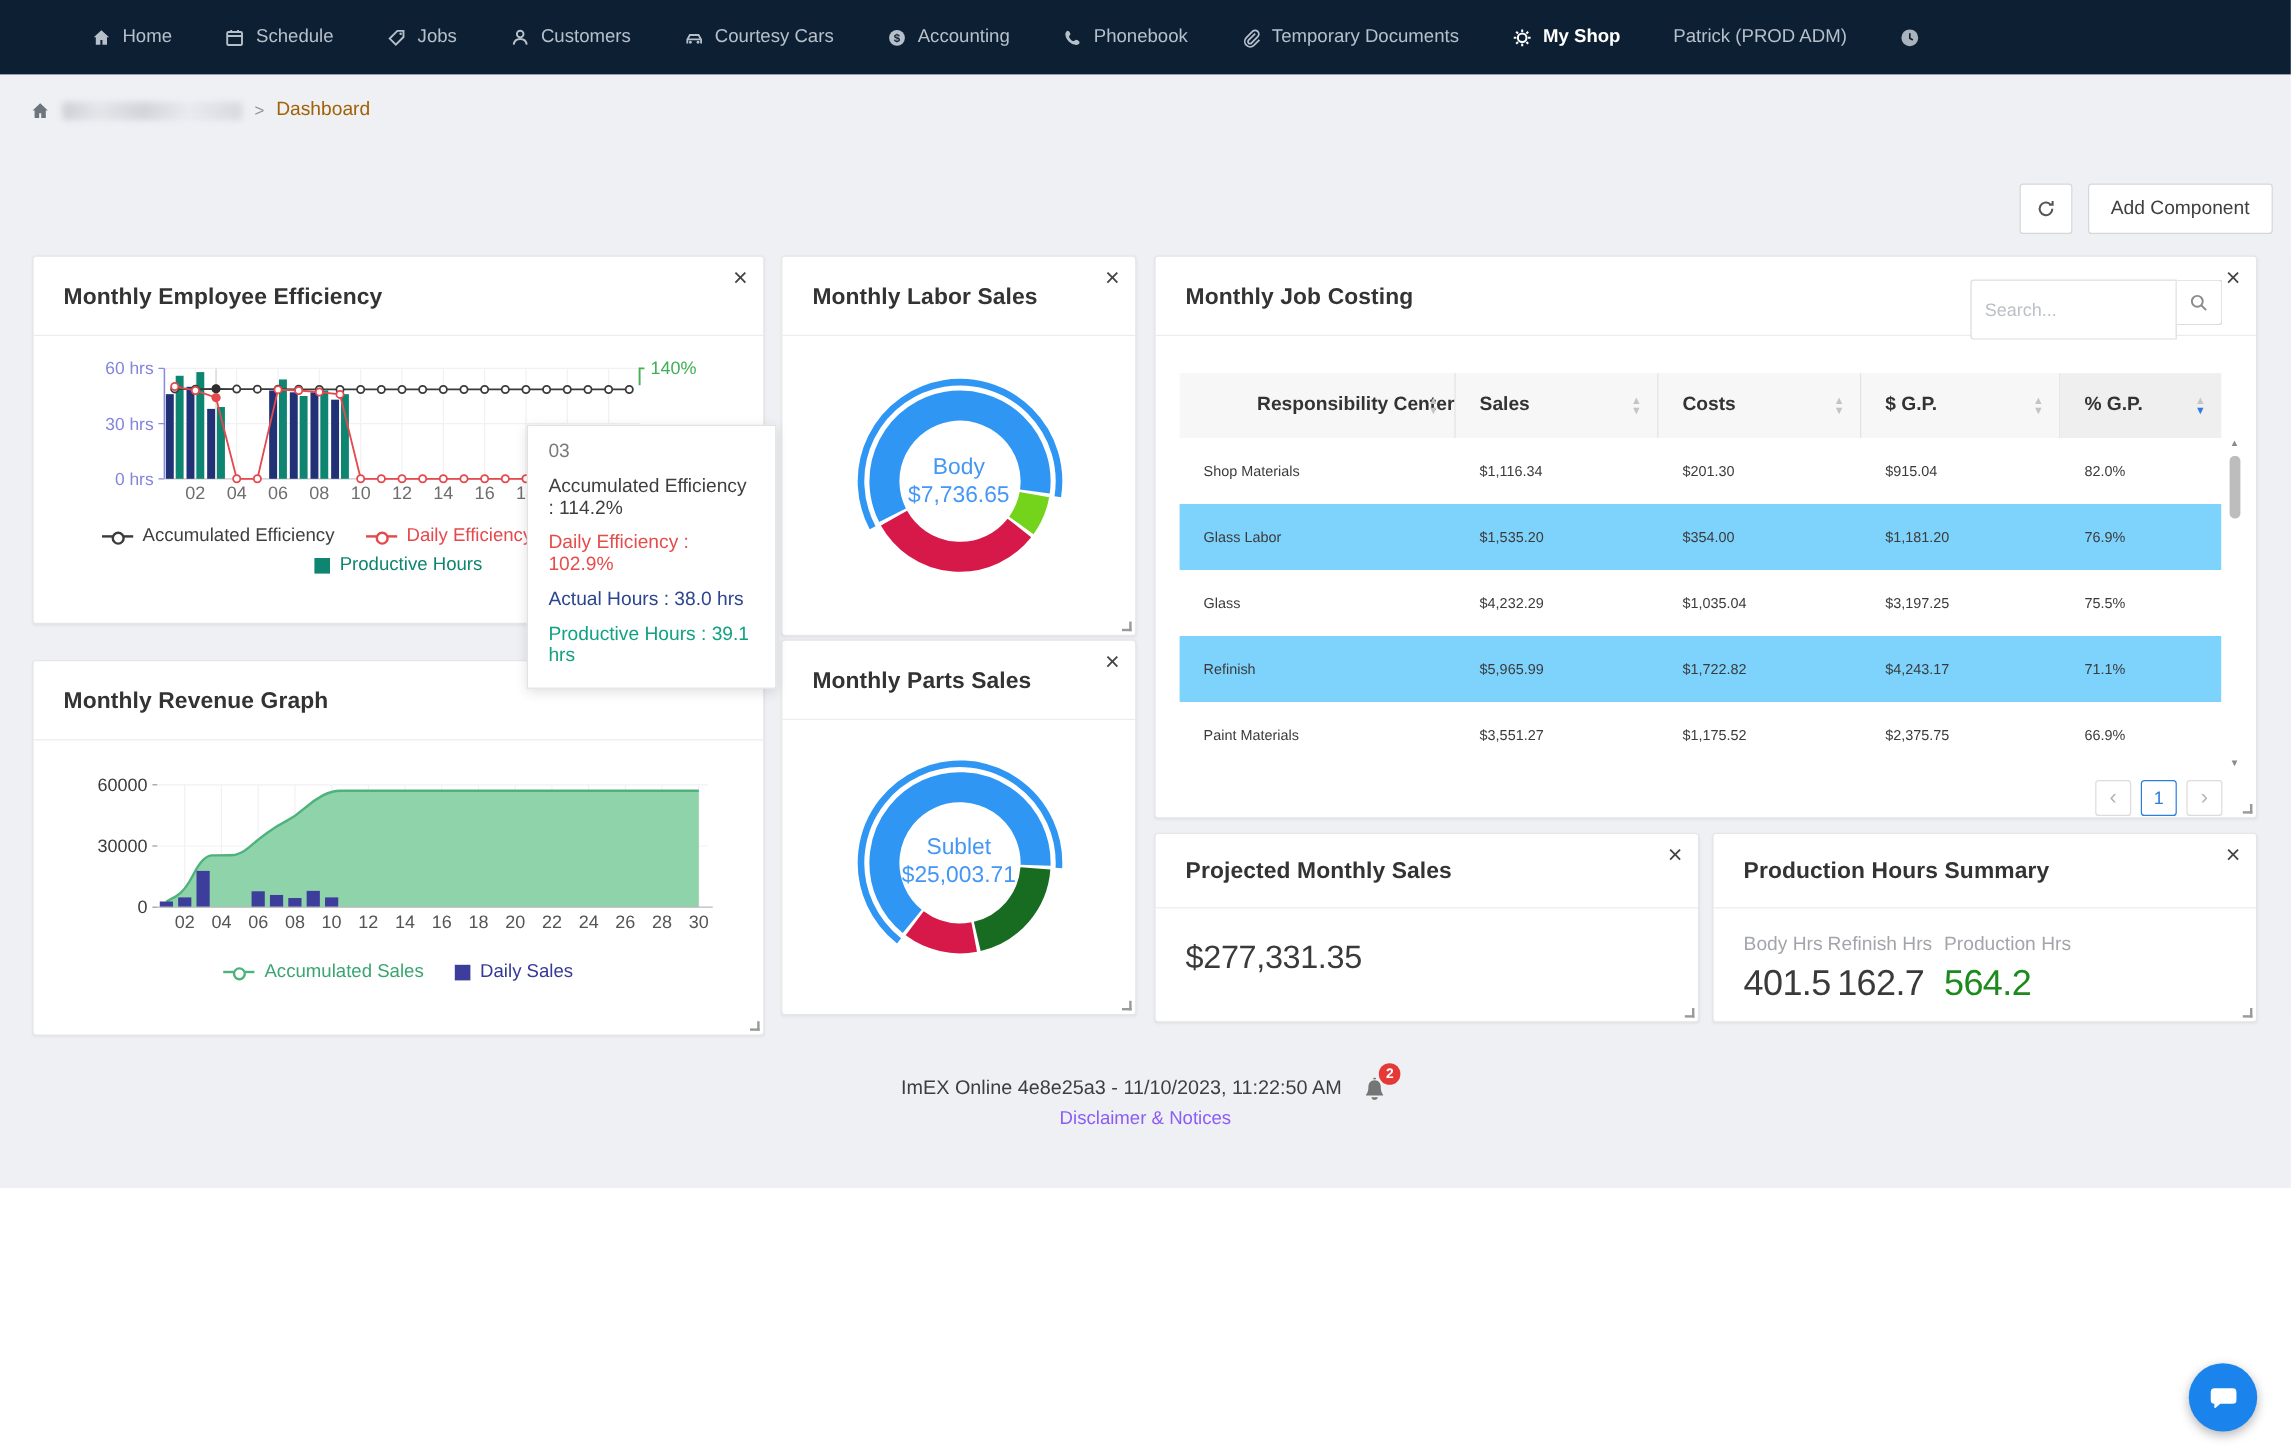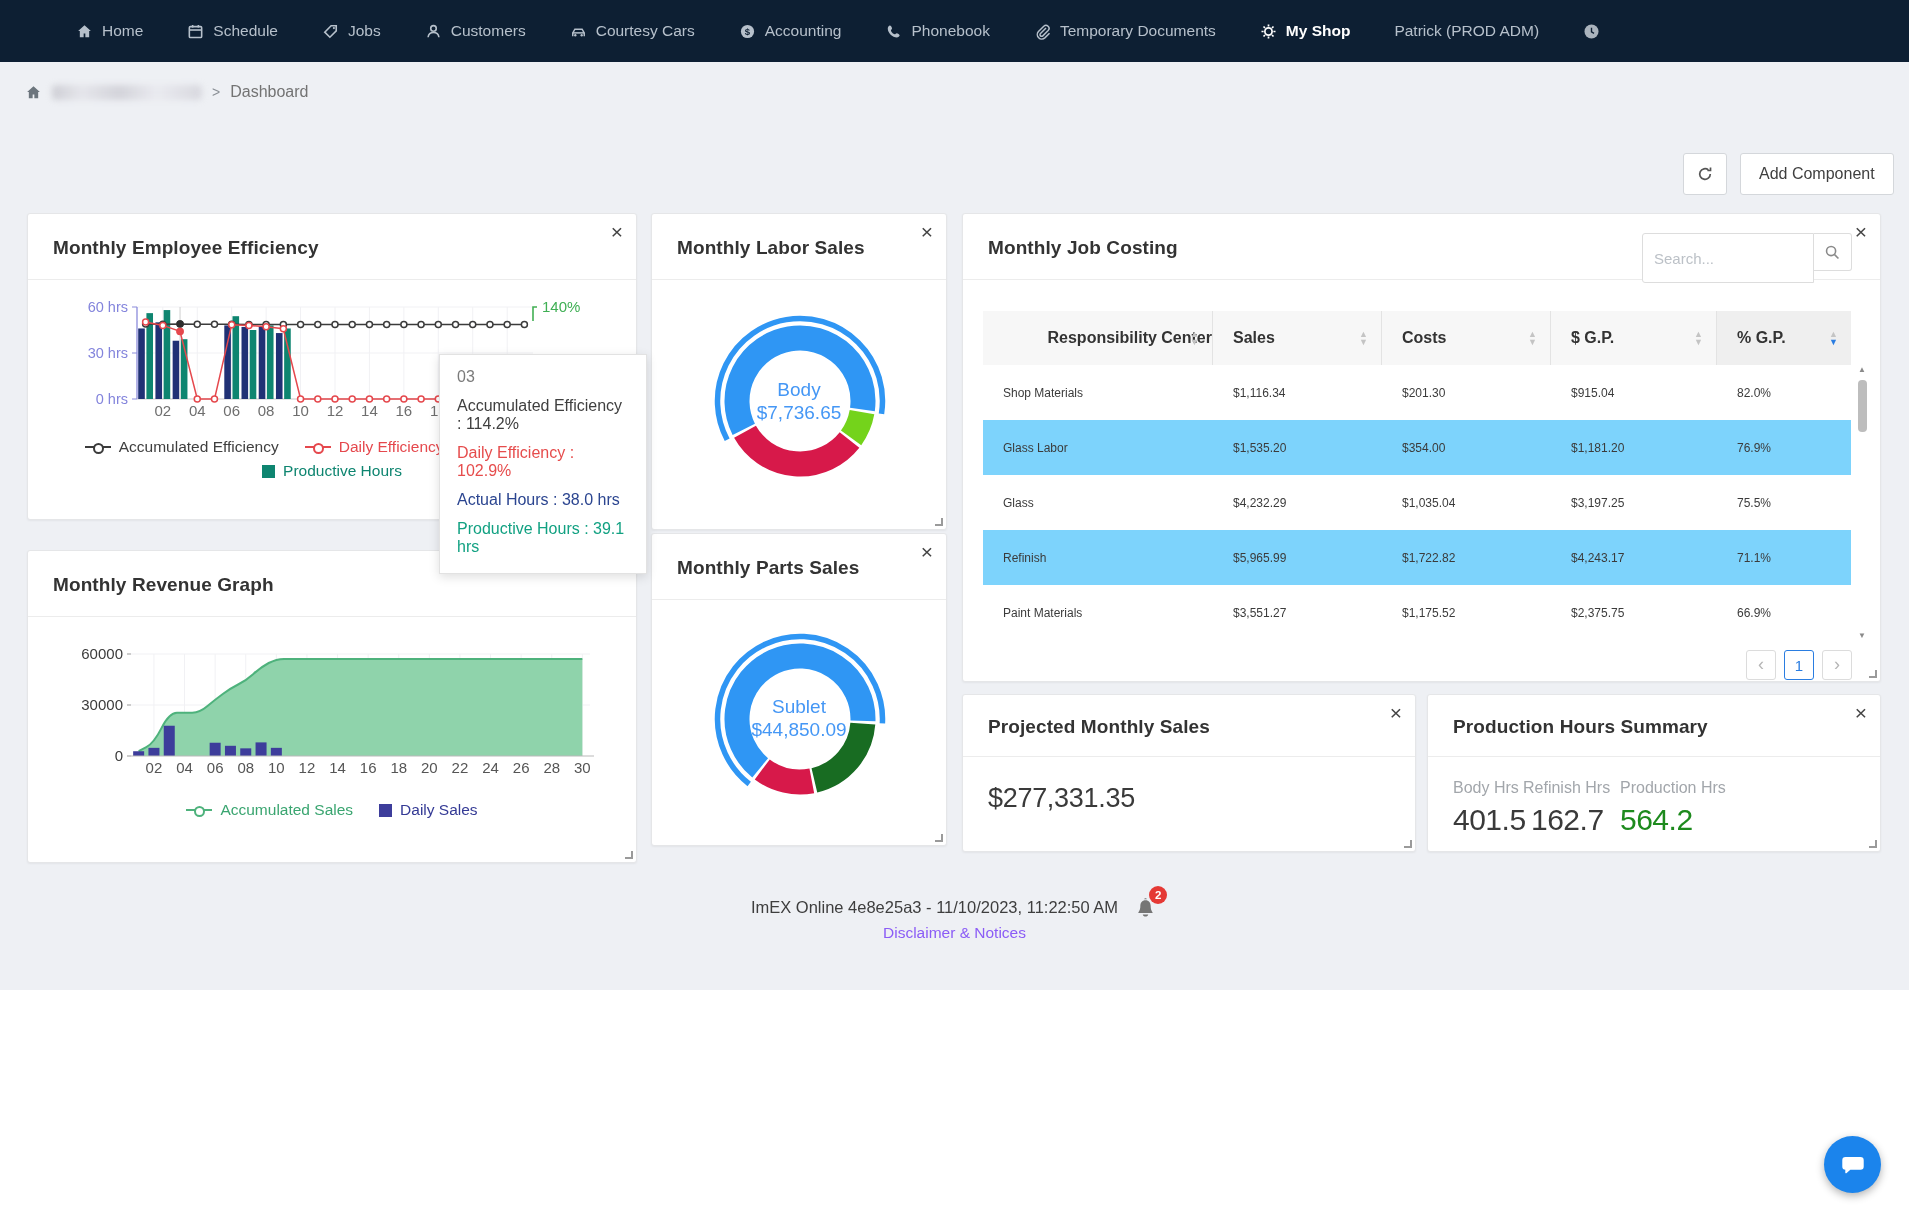--- a/index.html
+++ b/index.html
@@ -8,21 +8,21 @@
   
   .nav{position:absolute;top:0;left:0;width:1909px;height:62px;background:#0d1f33;display:flex;
     align-items:center;padding-left:76px;gap:44px;z-index:10;}
   .nav-item{display:flex;align-items:center;gap:9px;color:#b6c0cb;font-size:15.5px;cursor:pointer;white-space:nowrap;}
   .nav-item svg{width:17px;height:17px;flex:0 0 auto;}
   .nav-item.active{color:#ffffff;font-weight:700;}
   
   .page{position:absolute;top:62px;left:0;width:1909px;height:928px;background:#eef0f4;}
   .crumbs{position:absolute;left:25px;top:21px;display:flex;align-items:center;gap:10px;font-size:16px;color:#6c757d;}
   .crumbs .sep{color:#8a8f95;font-size:14px;}
-  .crumb-page{color:#737373;cursor:pointer;}
+  .crumb-page{color:#a16207;cursor:pointer;}
   .redacted{display:inline-block;width:150px;height:15px;border-radius:3px;filter:blur(3px);opacity:.8;
     background:linear-gradient(90deg,#c6c6cd,#e3e3e9 20%,#ccccd3 45%,#e9e9ef 70%,#d2d2d9);}
   .gsearch{position:absolute;left:1266px;top:19px;display:flex;}
   .gsearch input{width:572px;height:44px;border:1px solid #dcdfe3;border-right:none;border-radius:3px 0 0 3px;
     padding:0 14px;font-size:16.5px;color:#333;outline:none;background:#fff;}
   .gsearch input::placeholder{color:#b3b9c0;}
   .gsearch button{width:48px;height:44px;background:#1e88e5;border:none;border-radius:0 3px 3px 0;cursor:pointer;
     display:flex;align-items:center;justify-content:center;}
   .btn{background:#fff;border:1px solid #d4d7db;border-radius:3px;color:#3f3f3f;cursor:pointer;}
   .refresh-btn{position:absolute;left:1683px;top:91px;width:44px;height:42px;display:flex;align-items:center;justify-content:center;}
@@ -517,21 +517,21 @@
       <span class="close-x">×</span>
     </div>
     <svg id="parts-svg" viewBox="0 0 296 250" style="position:absolute;left:0;top:66px;width:296px;height:250px;">
         <path d="M 108.18 167.82 A 63 63 0 1 1 210.97 120.98" stroke="#2f96f4" stroke-width="25" fill="none"></path>
         <path d="M 97.21 184.01 A 82.5 82.5 0 1 1 230.39 123.32" stroke="#2f96f4" stroke-width="5.5" fill="none"></path>
         <path d="M 210.83 123.61 A 63 63 0 0 1 162.39 180.34" stroke="#186c22" stroke-width="25" fill="none"></path>
         <path d="M 159.81 180.88 A 63 63 0 0 1 110.26 169.45" stroke="#d7194a" stroke-width="25" fill="none"></path>
       </svg>
     <div class="donut-center" style="top:161px;">
       <div>Sublet</div>
-      <div>$44,850.09</div>
+      <div>$25,003.71</div>
     </div>
     <span class="rs"></span>
   </div>
 
   <div class="card" style="left:962px;top:632px;width:454px;height:158px;">
     <div class="card-h" style="height:62px;">
       <span class="card-title" style="top:21px;">Projected Monthly Sales</span>
       <span class="close-x">×</span>
     </div>
     <span class="big-num">$277,331.35</span>

